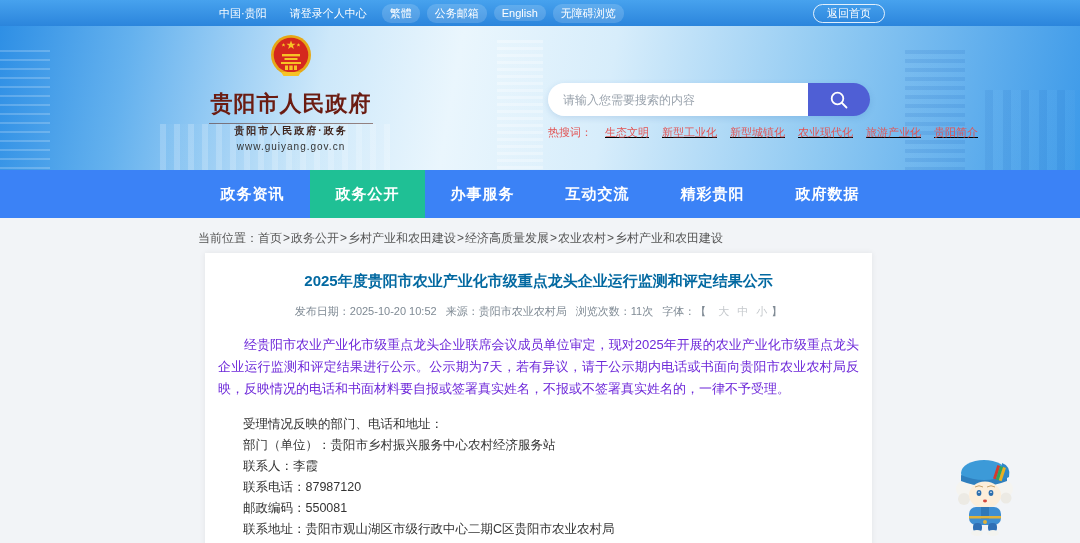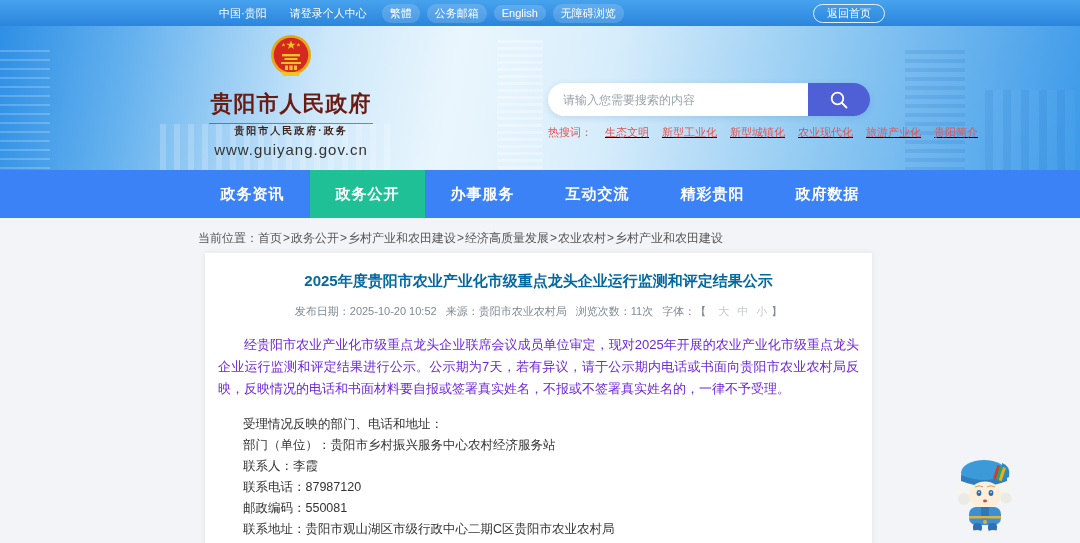--- a/index.html
+++ b/index.html
@@ -29,21 +29,21 @@
   .bldg.b3{left:905px;width:60px;height:120px;opacity:.35;
     background:repeating-linear-gradient(180deg,rgba(50,120,200,.55) 0 4px,rgba(120,180,235,.25) 4px 9px);}
   .bldg.b4{left:985px;width:90px;height:80px;opacity:.3;
     background:repeating-linear-gradient(90deg,rgba(50,120,200,.5) 0 8px,rgba(130,190,240,.25) 8px 18px);}
   .bldg.b5{left:0;width:50px;height:120px;opacity:.25;
     background:repeating-linear-gradient(180deg,rgba(255,255,255,.8) 0 2px,transparent 2px 9px);}
 
   .logo{position:absolute;left:14px;top:6px;width:164px;text-align:center;}
   .site-title{font-size:22px;font-weight:bold;color:#6b1c12;letter-spacing:1px;margin-top:3px;white-space:nowrap;}
   .site-sub{border-top:1px solid rgba(90,40,30,.55);margin-top:4px;font-size:10px;font-weight:bold;color:#3e241c;letter-spacing:2px;white-space:nowrap;}
-  .site-url{font-size:15px;color:#333;margin-top:3px;letter-spacing:1px;text-align:center;}
+  .site-url{font-size:10px;color:#333;margin-top:3px;letter-spacing:1px;text-align:center;}
 
   .search-area{position:absolute;left:353px;top:57px;width:322px;}
   .search-box{display:flex;height:33px;box-shadow:0 2px 6px rgba(30,90,160,.15);border-radius:17px;}
   .search-input{flex:1;border:none;border-radius:17px 0 0 17px;padding:0 15px;font-size:12px;color:#000000;outline:none;min-width:0;}
   .search-input::placeholder{color:#9aa3ad;}
   .search-btn{width:62px;border:none;border-radius:0 17px 17px 0;background:#4f5fd5;cursor:pointer;display:flex;align-items:center;justify-content:center;}
   .hotwords{margin-top:9px;font-size:11px;display:flex;gap:13px;white-space:nowrap;}
   .hot-label{color:#e25454;}
   .hotword{color:#e25454;text-decoration:none;cursor:pointer;}
 

